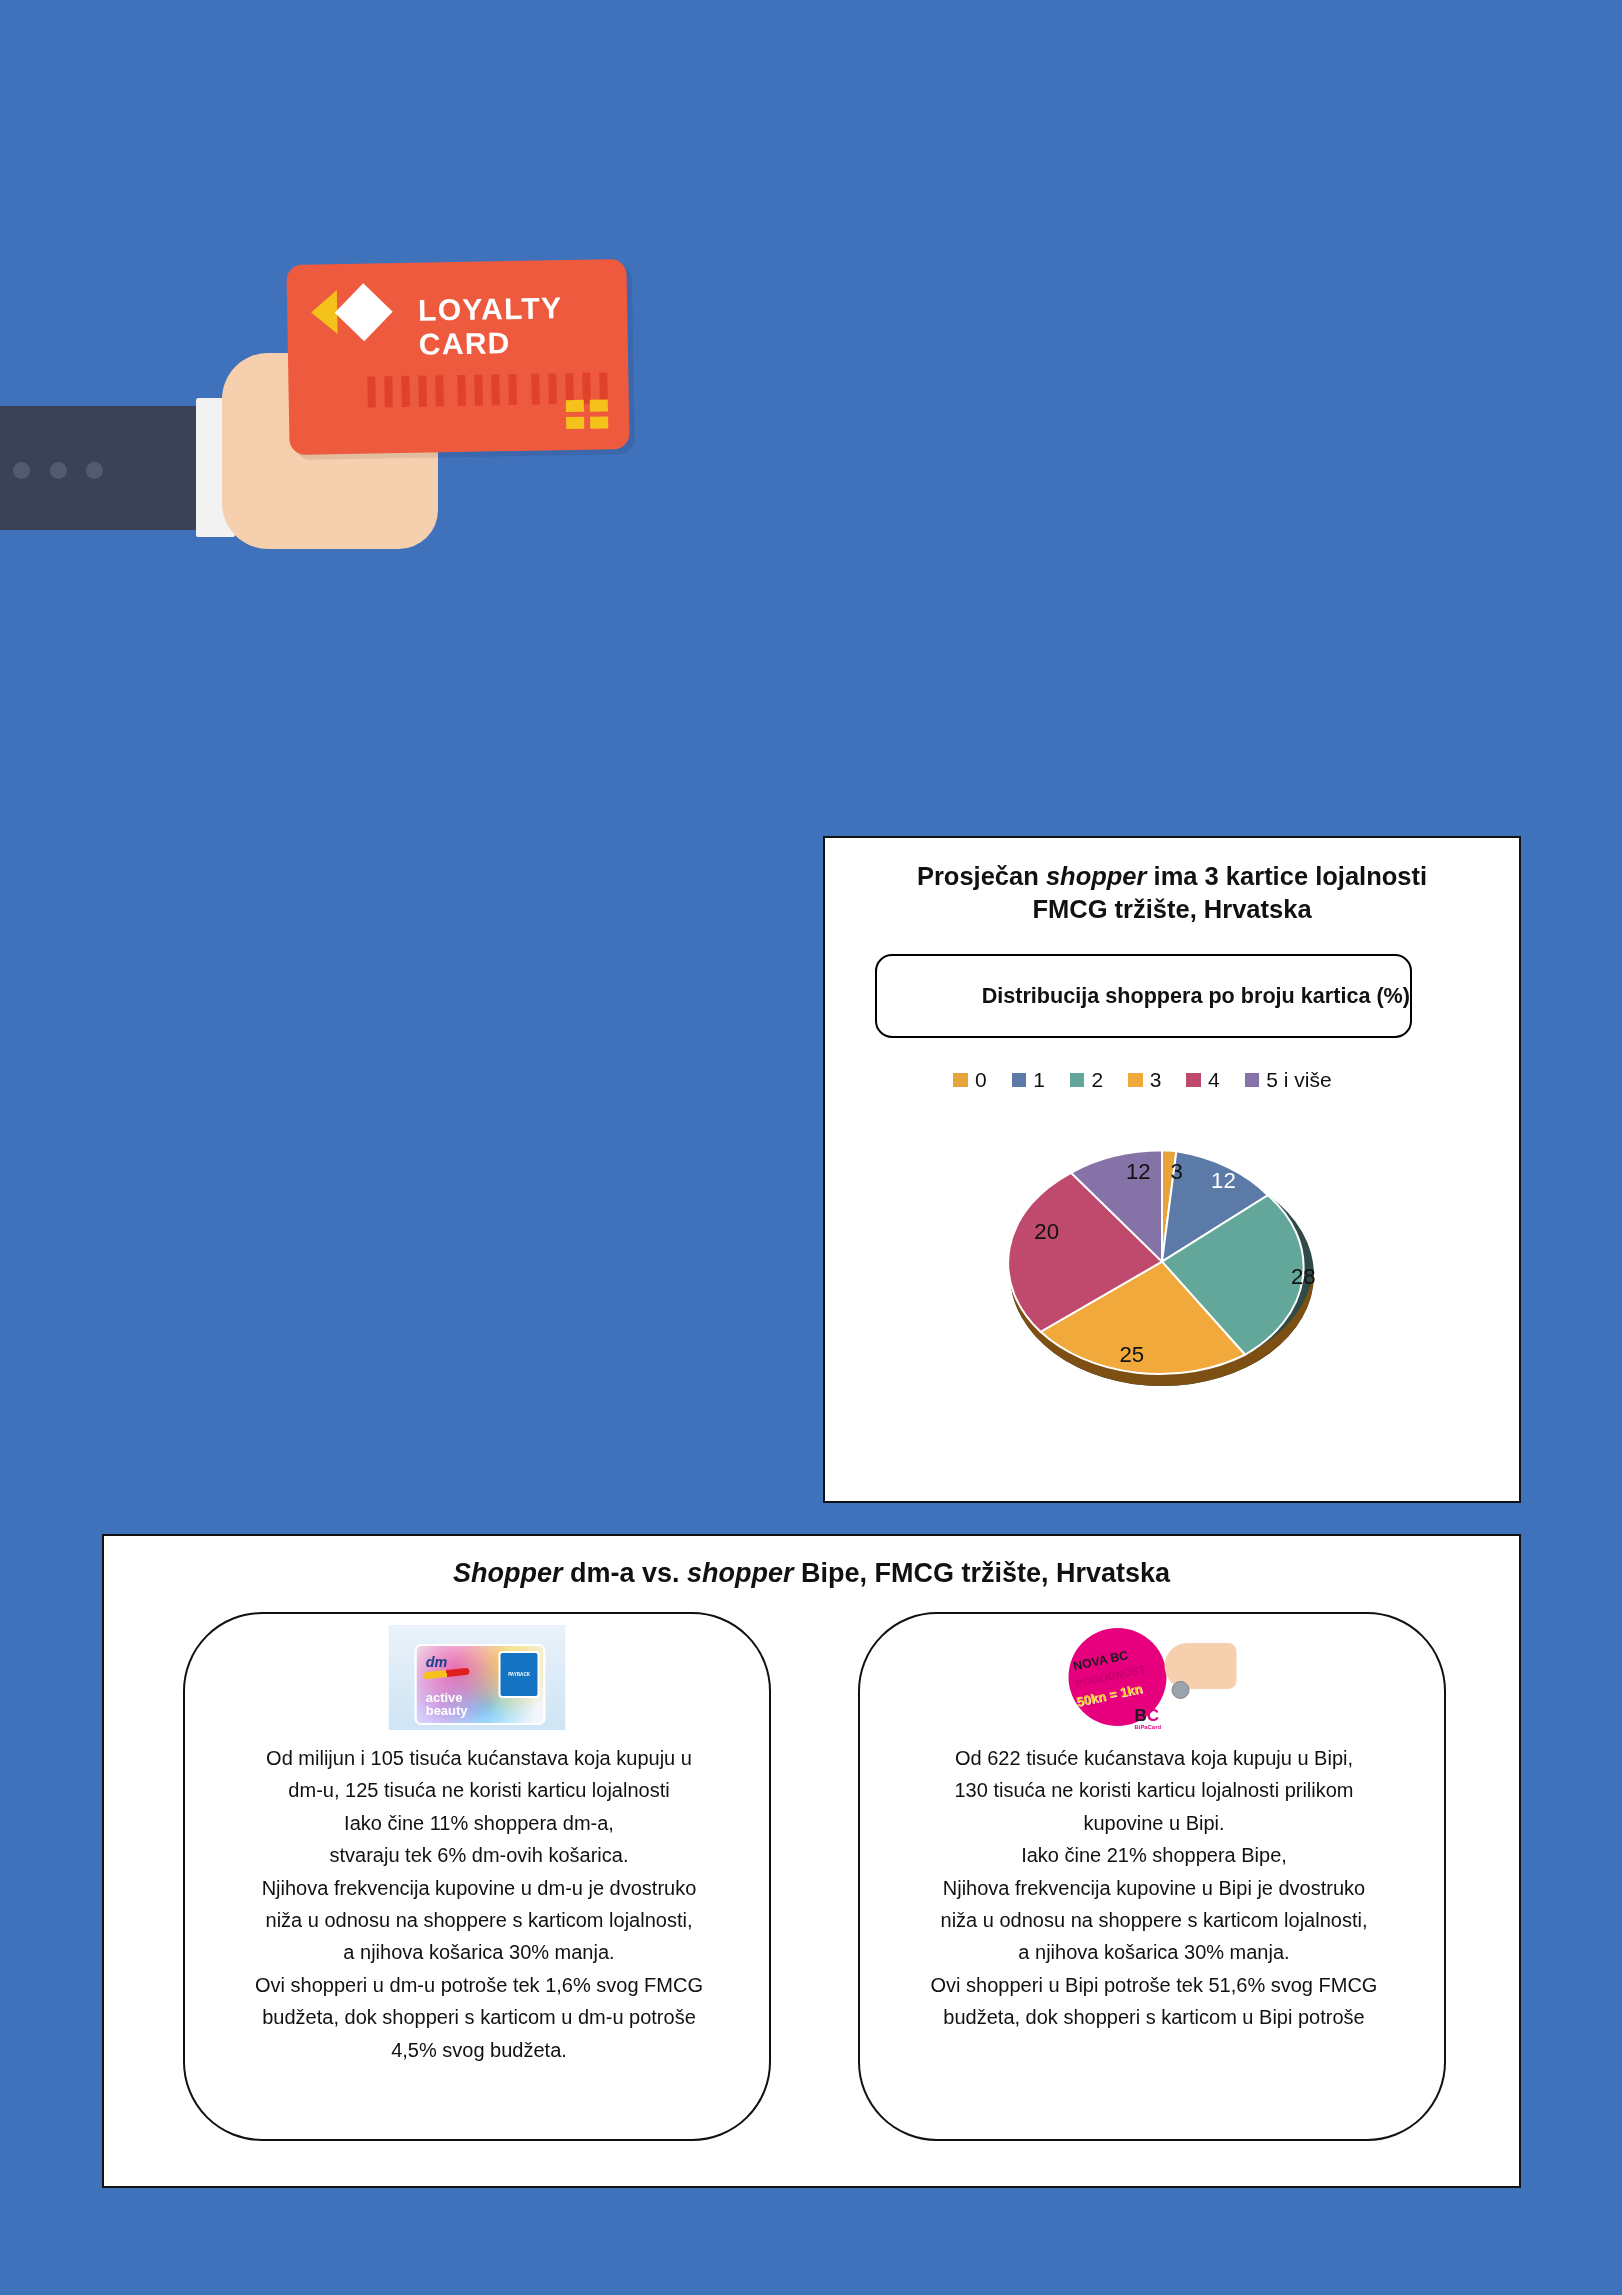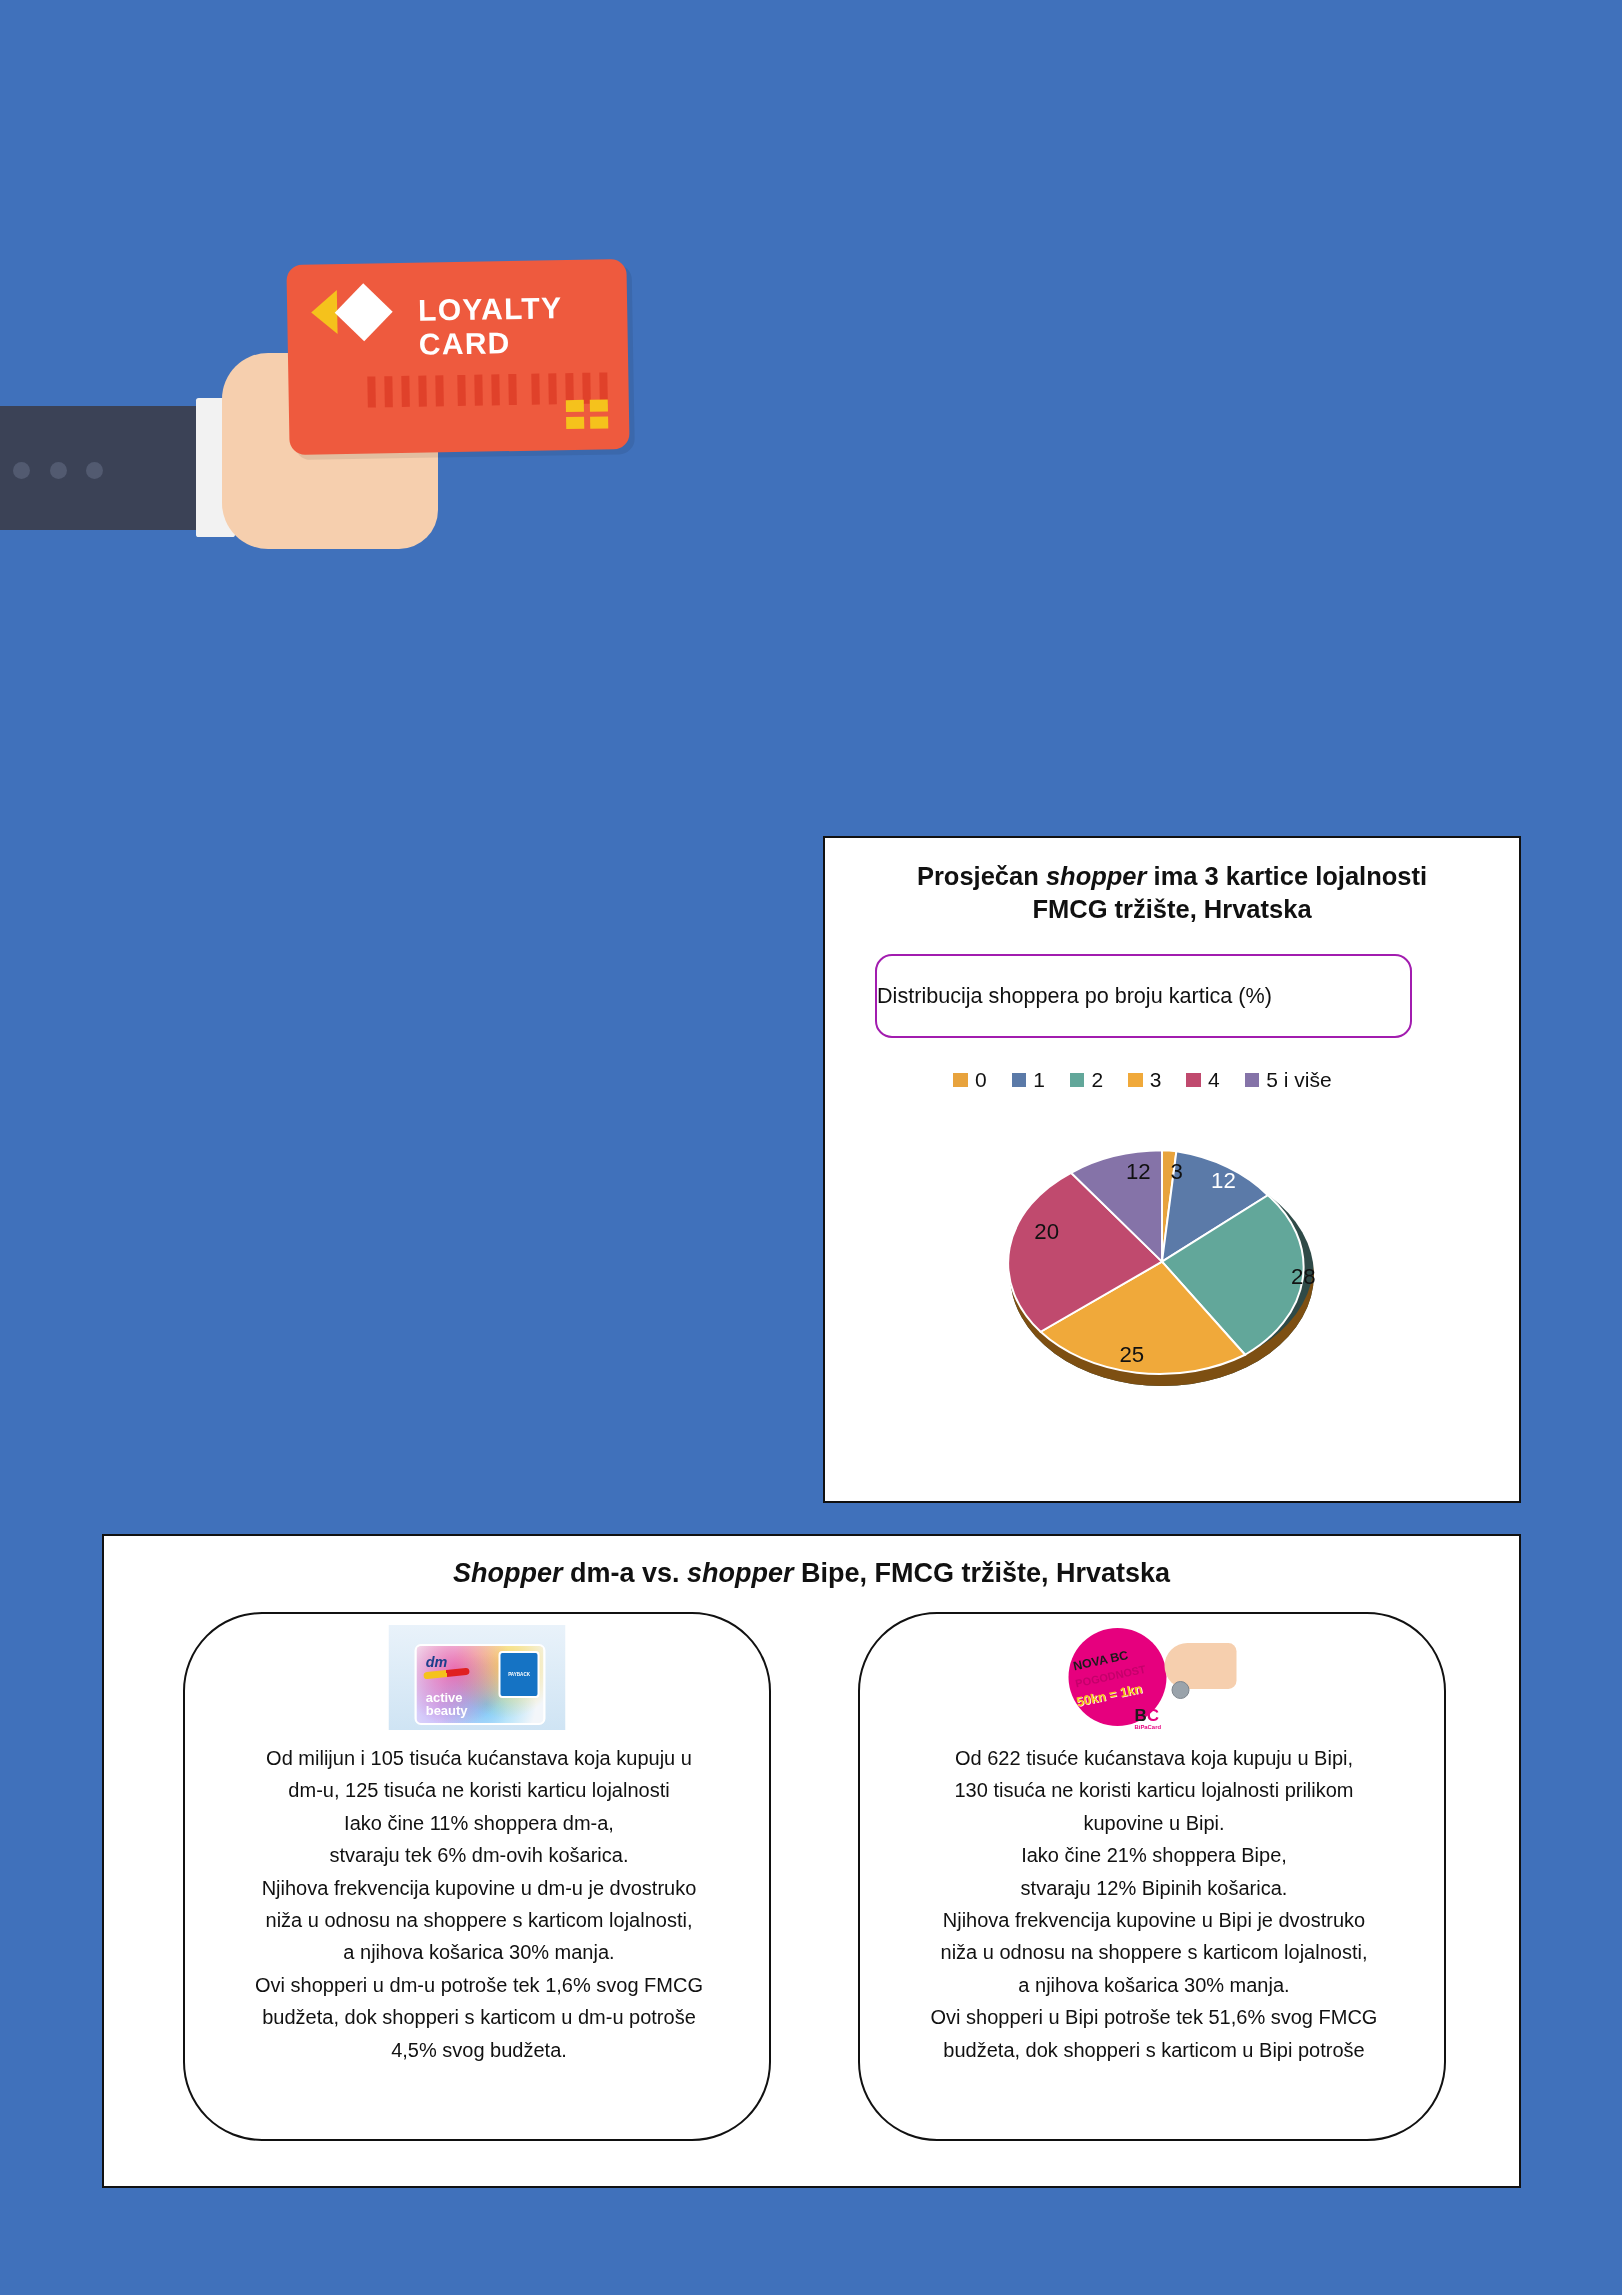--- a/index.html
+++ b/index.html
@@ -61,24 +61,25 @@
   }
 
   
   #panel1 { left: 102px; top: 123px; width: 1419px; height: 678px; }
   .p1-title {
     position: absolute; top: 18.3px; left: 0; width: 100%;
     text-align: center; font-size: 27px; font-weight: bold; color: #111;
     letter-spacing: -0.2px;
   }
   .rbox {
-    position: absolute; border: 2px solid #a21caf; border-radius: 17px;
-    display: flex; align-items: center; justify-content: flex-start;
+    position: absolute; border: 2px solid #000000; border-radius: 17px;
+    display: flex; align-items: center; justify-content: flex-end;
     text-align: center; font-size: 21.6px; color: #111; line-height: 1.35;
     background: #fff;
+    font-weight: bold;
   }
   #rbox1 { left: 255px; top: 89px; width: 250px; height: 105px; }
   #rbox2 { left: 708px; top: 82px; width: 243px; height: 111px; }
   #rbox3 { left: 1165px; top: 89px; width: 250px; height: 105px; }
 
   .legend { position: absolute; font-size: 21px; color: #111; }
   .legend .row { display: flex; align-items: center; gap: 9.2px; margin-bottom: 7.9px; }
   .swatch { display: inline-block; width: 14.4px; height: 14.4px; }
 
   #legend1 { left: 275px; top: 344px; }
@@ -535,21 +536,20 @@
           <div class="bipa-coin"></div>
           <div class="bipa-bc">B<span>C</span></div>
           <div class="bipa-bcard">BiPaCard</div>
         </div>
       </div>
       <div class="blurb">
         <p>Od 622 tisuće kućanstava koja kupuju u Bipi,</p>
         <p>130 tisuća ne koristi karticu lojalnosti prilikom</p>
         <p>kupovine u Bipi.</p>
         <p>Iako čine 21%  shoppera  Bipe,</p>
-        <p>stvaraju 12% Bipinih košarica.</p>
         <p>Njihova frekvencija kupovine u Bipi je dvostruko</p>
         <p>niža u odnosu na  shoppere  s karticom lojalnosti,</p>
         <p>a njihova košarica 30% manja.</p>
         <p>Ovi  shopperi  u Bipi potroše tek 51,6% svog FMCG</p>
         <p>budžeta, dok  shopperi  s karticom u Bipi potroše</p>
       </div>
     </div>
   </div>
 
 </div>

